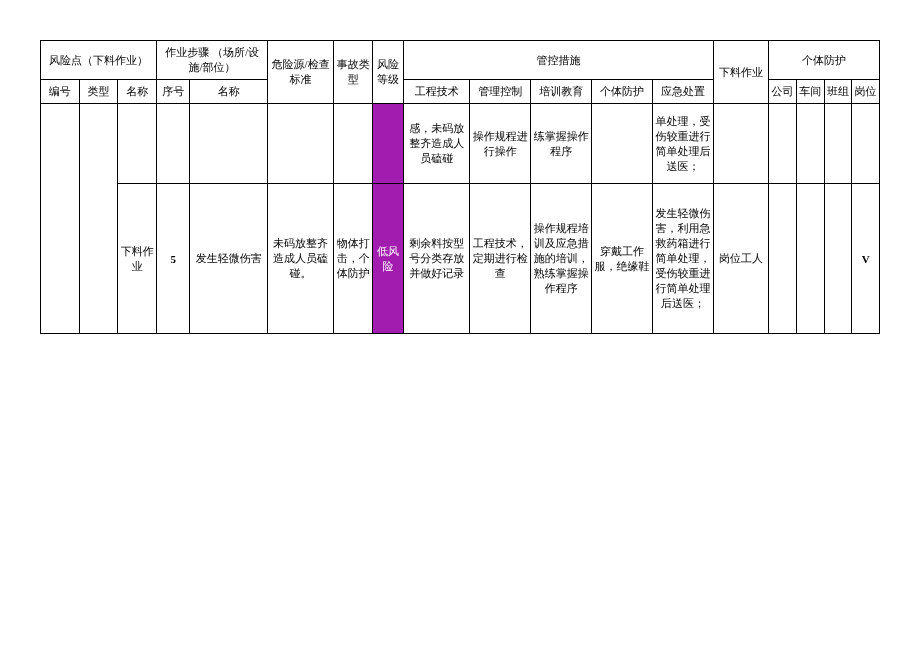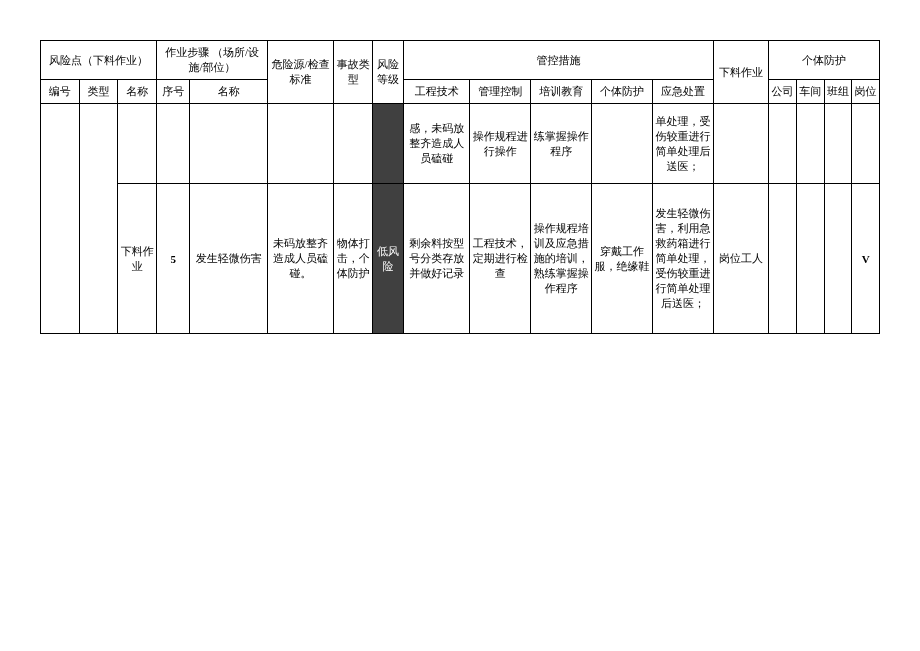--- a/index.html
+++ b/index.html
@@ -18,21 +18,21 @@
     th, td {
       border: 1px solid #000;
       text-align: center;
       vertical-align: middle;
       padding: 4px 2px;
       word-wrap: break-word;
       word-break: break-all;
     }
     th { font-weight: normal; }
     .risk-cell {
-      background: #404040;
+      background: #a21caf;
       color: #fff;
       margin-left: 30px;
     }
     .col-bh   { width: 35px; }
     .col-lx   { width: 35px; }
     .col-mc   { width: 35px; }
     .col-xh   { width: 30px; }
     .col-bzmc { width: 70px; }
     .col-wxy  { width: 60px; }
     .col-sglx { width: 35px; }

